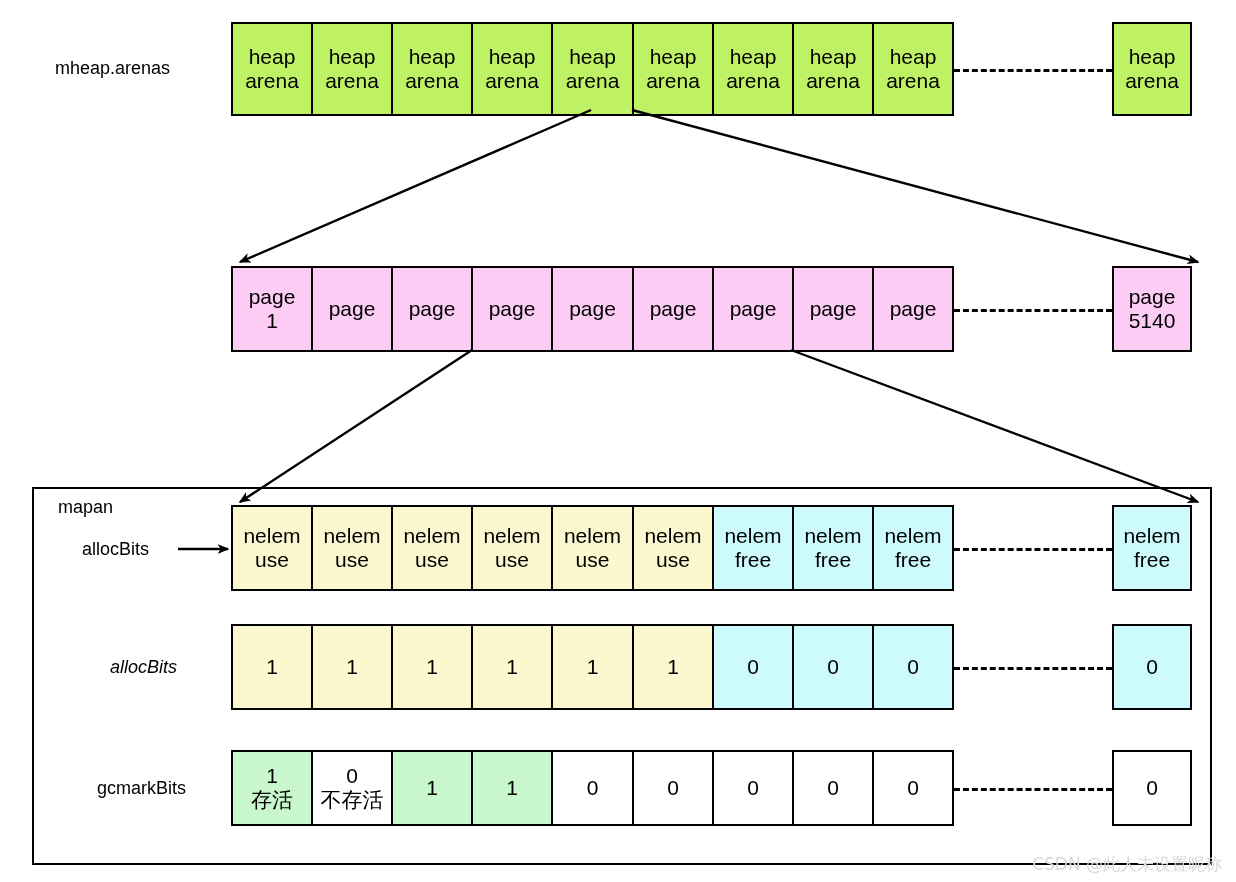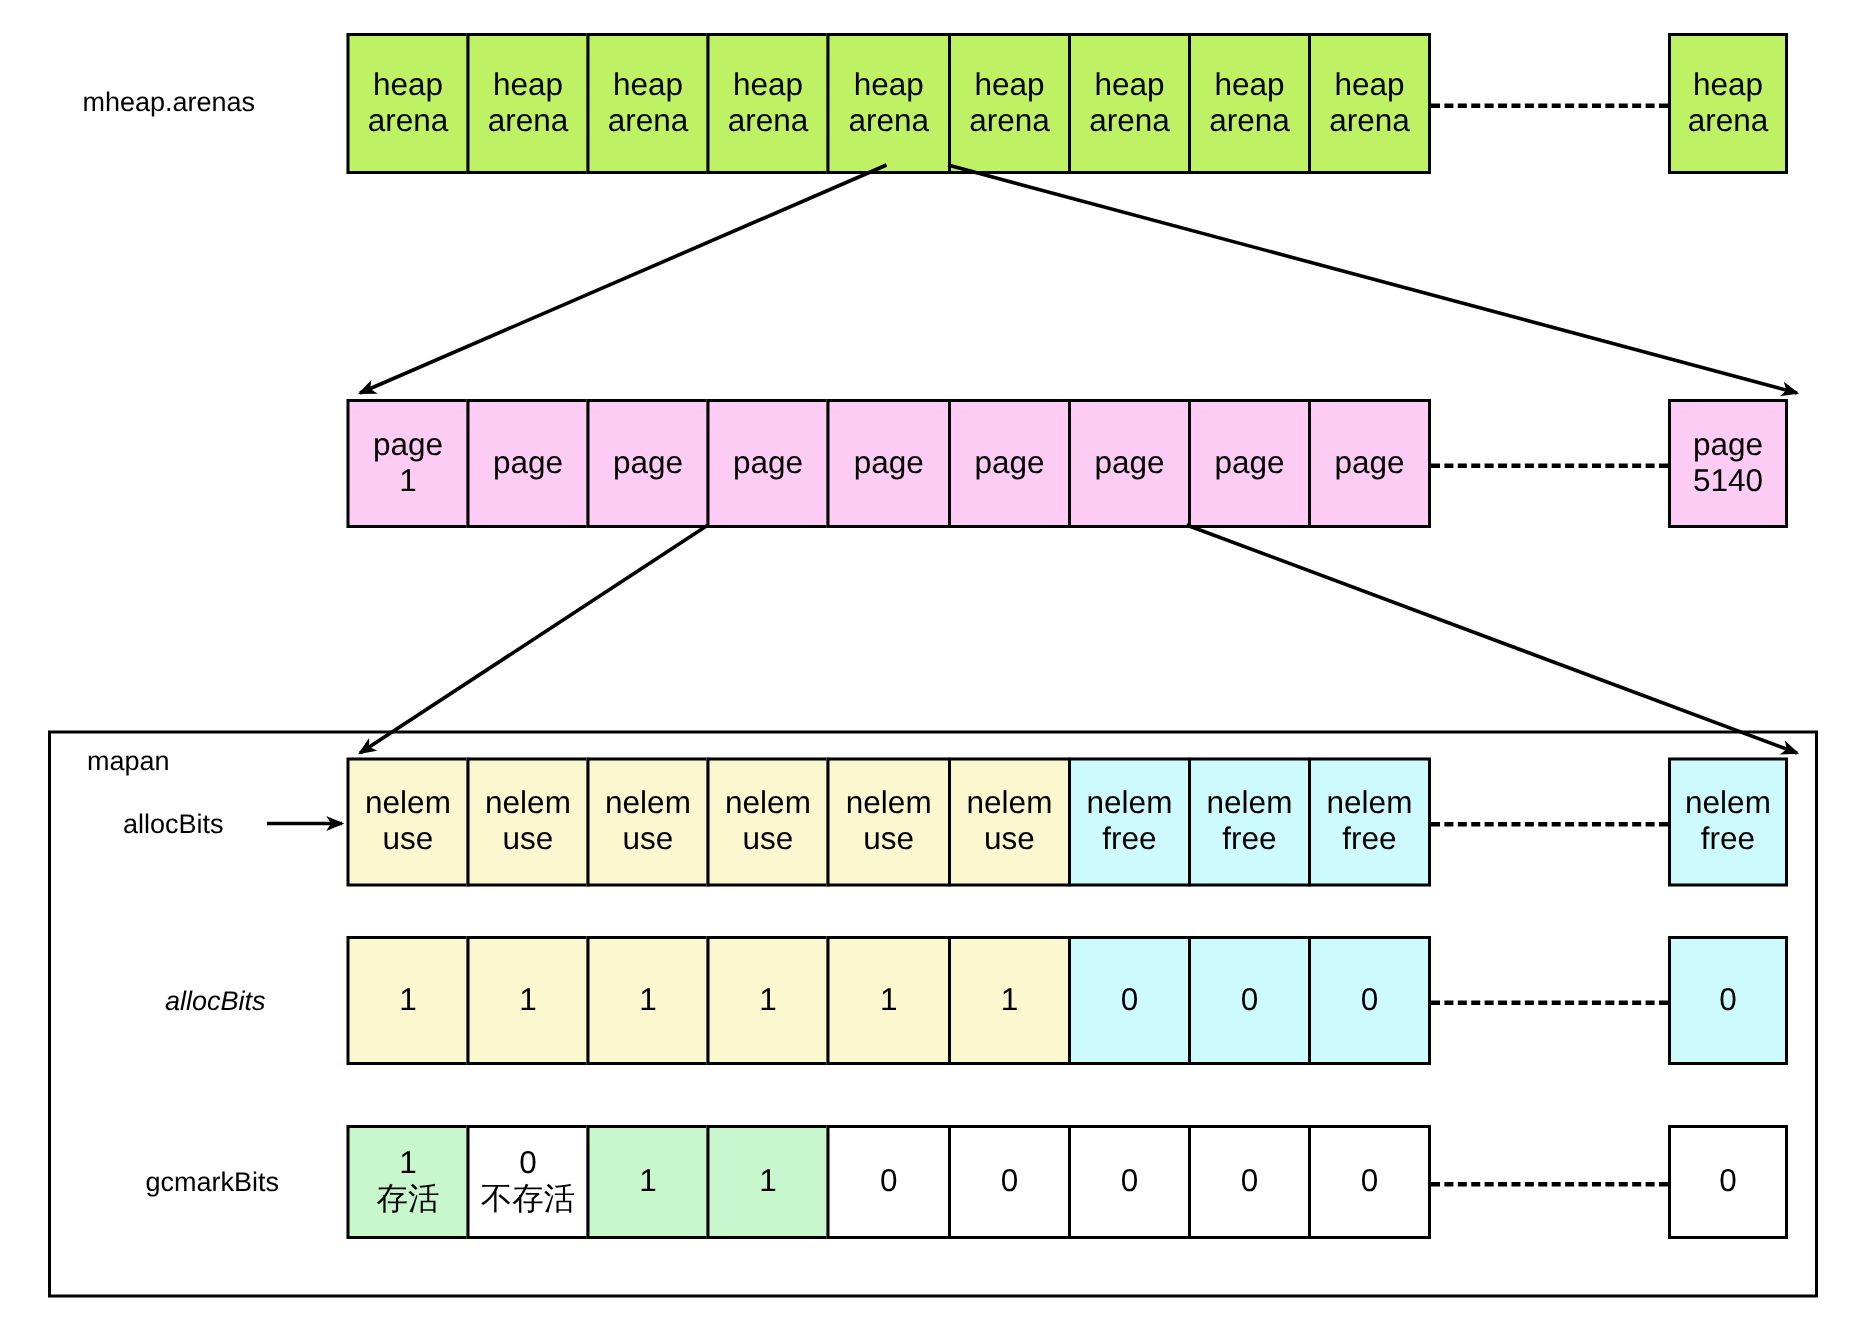--- a/index.html
+++ b/index.html
@@ -317,14 +317,15 @@
 
     <line x1="632" y1="110" x2="1198" y2="262" stroke="#000" stroke-width="2.4" marker-end="url(#ah)"></line>
 
     <line x1="472" y1="350" x2="240" y2="502" stroke="#000" stroke-width="2.4" marker-end="url(#ah)"></line>
 
     <line x1="791" y1="350" x2="1198" y2="502" stroke="#000" stroke-width="2.4" marker-end="url(#ah)"></line>
 
     <line x1="178" y1="549" x2="228" y2="549" stroke="#000" stroke-width="2.4" marker-end="url(#ah)"></line>
   </svg>
 
+  <div id="watermark">CSDN @此人未设置昵称</div>
 
 </div>
 
 </body></html>

